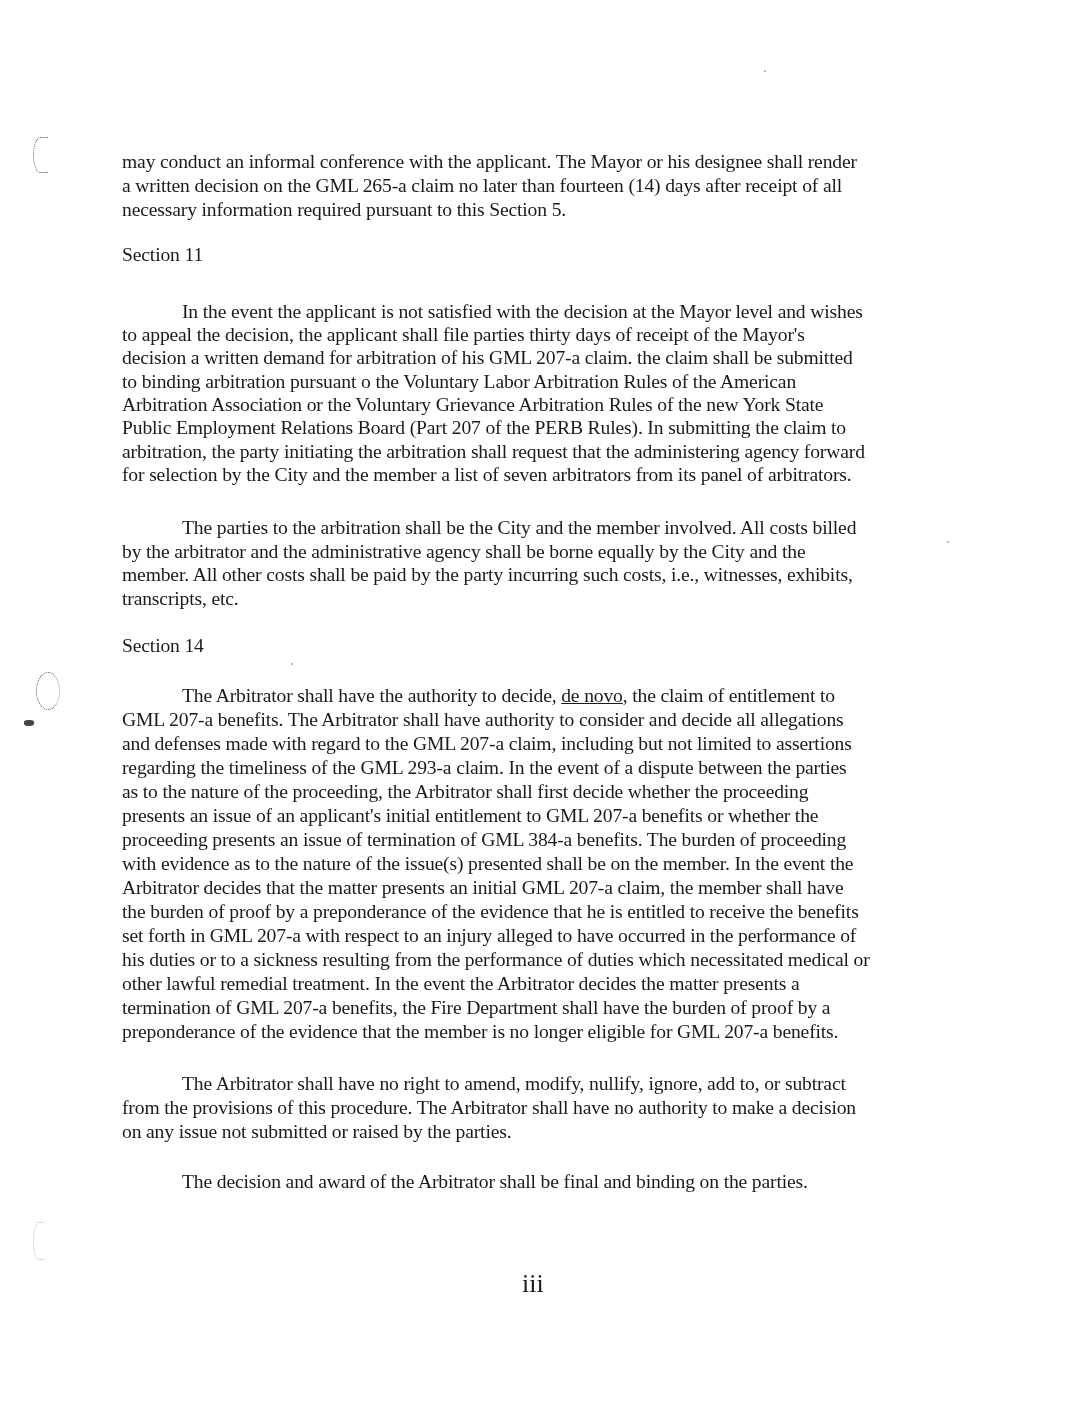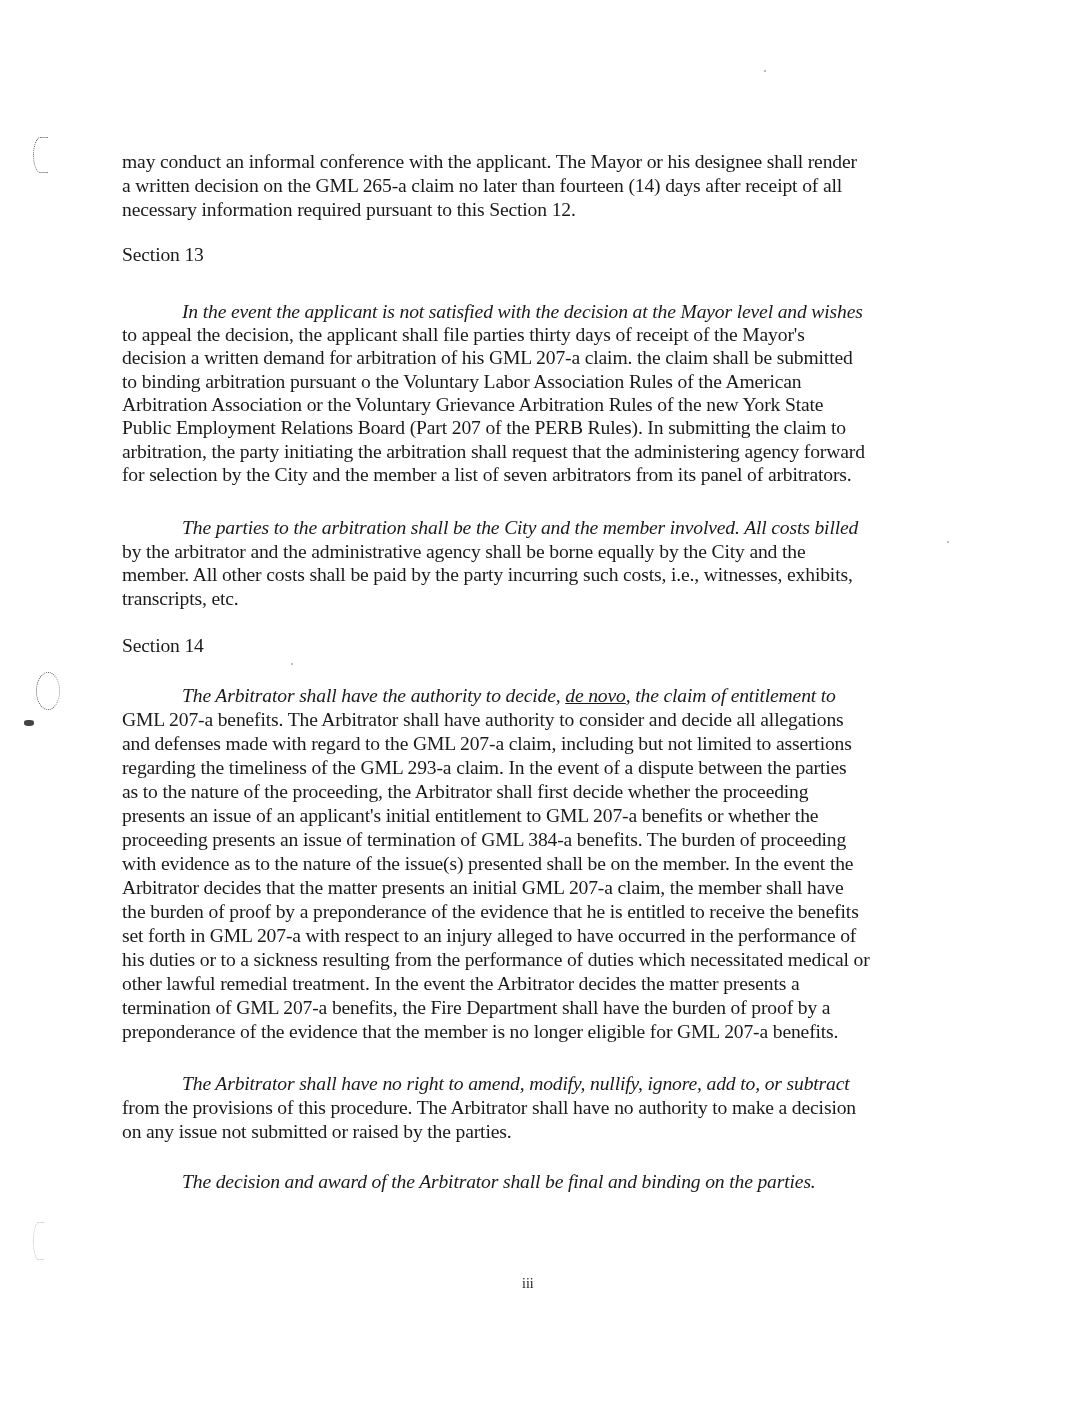--- a/index.html
+++ b/index.html
@@ -21,27 +21,27 @@
       width: 1088px; height: 1000px;
     }
     .line {
       position: absolute;
       left: 122px;
       font-size: 19.6px;
       line-height: 24px;
       white-space: nowrap;
       letter-spacing: -0.15px;
     }
-    .indent { left: 182px; font-style: italic; }
+    .indent { left: 182px; }
     .u { text-decoration: underline; }
     .page-number {
       position: absolute;
       left: 522px;
       top: 1272px;
-      font-size: 14px;
+      font-size: 26px;
       line-height: 24px;
     }
     .hole {
       position: absolute;
       border: 1px dotted #555;
       border-right: none;
       border-radius: 50% 0 0 50%;
     }
     .hole1 { left: 33px; top: 137px; width: 14px; height: 34px; }
     .hole2 { left: 36px; top: 672px; width: 22px; height: 36px; border-right: 1px dotted #888; border-radius: 50%; }
@@ -58,30 +58,30 @@
   <div class="hole hole2"></div>
   <div class="hole hole2b"></div>
   <div class="hole hole3"></div>
   <div class="speck" style="left:764px;top:70px"></div>
   <div class="speck" style="left:291px;top:663px"></div>
   <div class="speck" style="left:947px;top:541px"></div>
 
   <div>
     <div class="line" style="top:150px">may conduct an informal conference with the applicant.  The Mayor or his designee shall render</div>
     <div class="line" style="top:174px">a written decision on the GML 265-a claim no later than fourteen (14) days after receipt of all</div>
-    <div class="line" style="top:198px">necessary information required pursuant to this Section 12.</div>
+    <div class="line" style="top:198px">necessary information required pursuant to this Section 5.</div>
   </div>
 
-  <div class="line" style="top:243px">Section 13</div>
+  <div class="line" style="top:243px">Section 11</div>
 
   <div>
     <div class="line indent" style="top:300px">In the event the applicant is not satisfied with the decision at the Mayor level and wishes</div>
     <div class="line" style="top:323px">to appeal the decision, the applicant shall file parties thirty days of receipt of the Mayor's</div>
     <div class="line" style="top:346px">decision a written demand for arbitration of his GML 207-a claim.  the claim shall be submitted</div>
-    <div class="line" style="top:370px">to binding arbitration pursuant o the Voluntary Labor Association Rules of the American</div>
+    <div class="line" style="top:370px">to binding arbitration pursuant o the Voluntary Labor Arbitration Rules of the American</div>
     <div class="line" style="top:393px">Arbitration Association or the Voluntary Grievance Arbitration Rules of the new York State</div>
     <div class="line" style="top:416px">Public Employment Relations Board (Part 207 of the PERB Rules).  In submitting the claim to</div>
     <div class="line" style="top:440px">arbitration, the party initiating the arbitration shall request that the administering agency forward</div>
     <div class="line" style="top:463px">for selection by the City and the member a list of seven arbitrators from its panel of arbitrators.</div>
   </div>
 
   <div>
     <div class="line indent" style="top:516px">The parties to the arbitration shall be the City and the member involved.  All costs billed</div>
     <div class="line" style="top:540px">by the arbitrator and the administrative agency shall be borne equally by the City and the</div>
     <div class="line" style="top:563px">member.  All other costs shall be paid by the party incurring such costs, i.e., witnesses, exhibits,</div>

